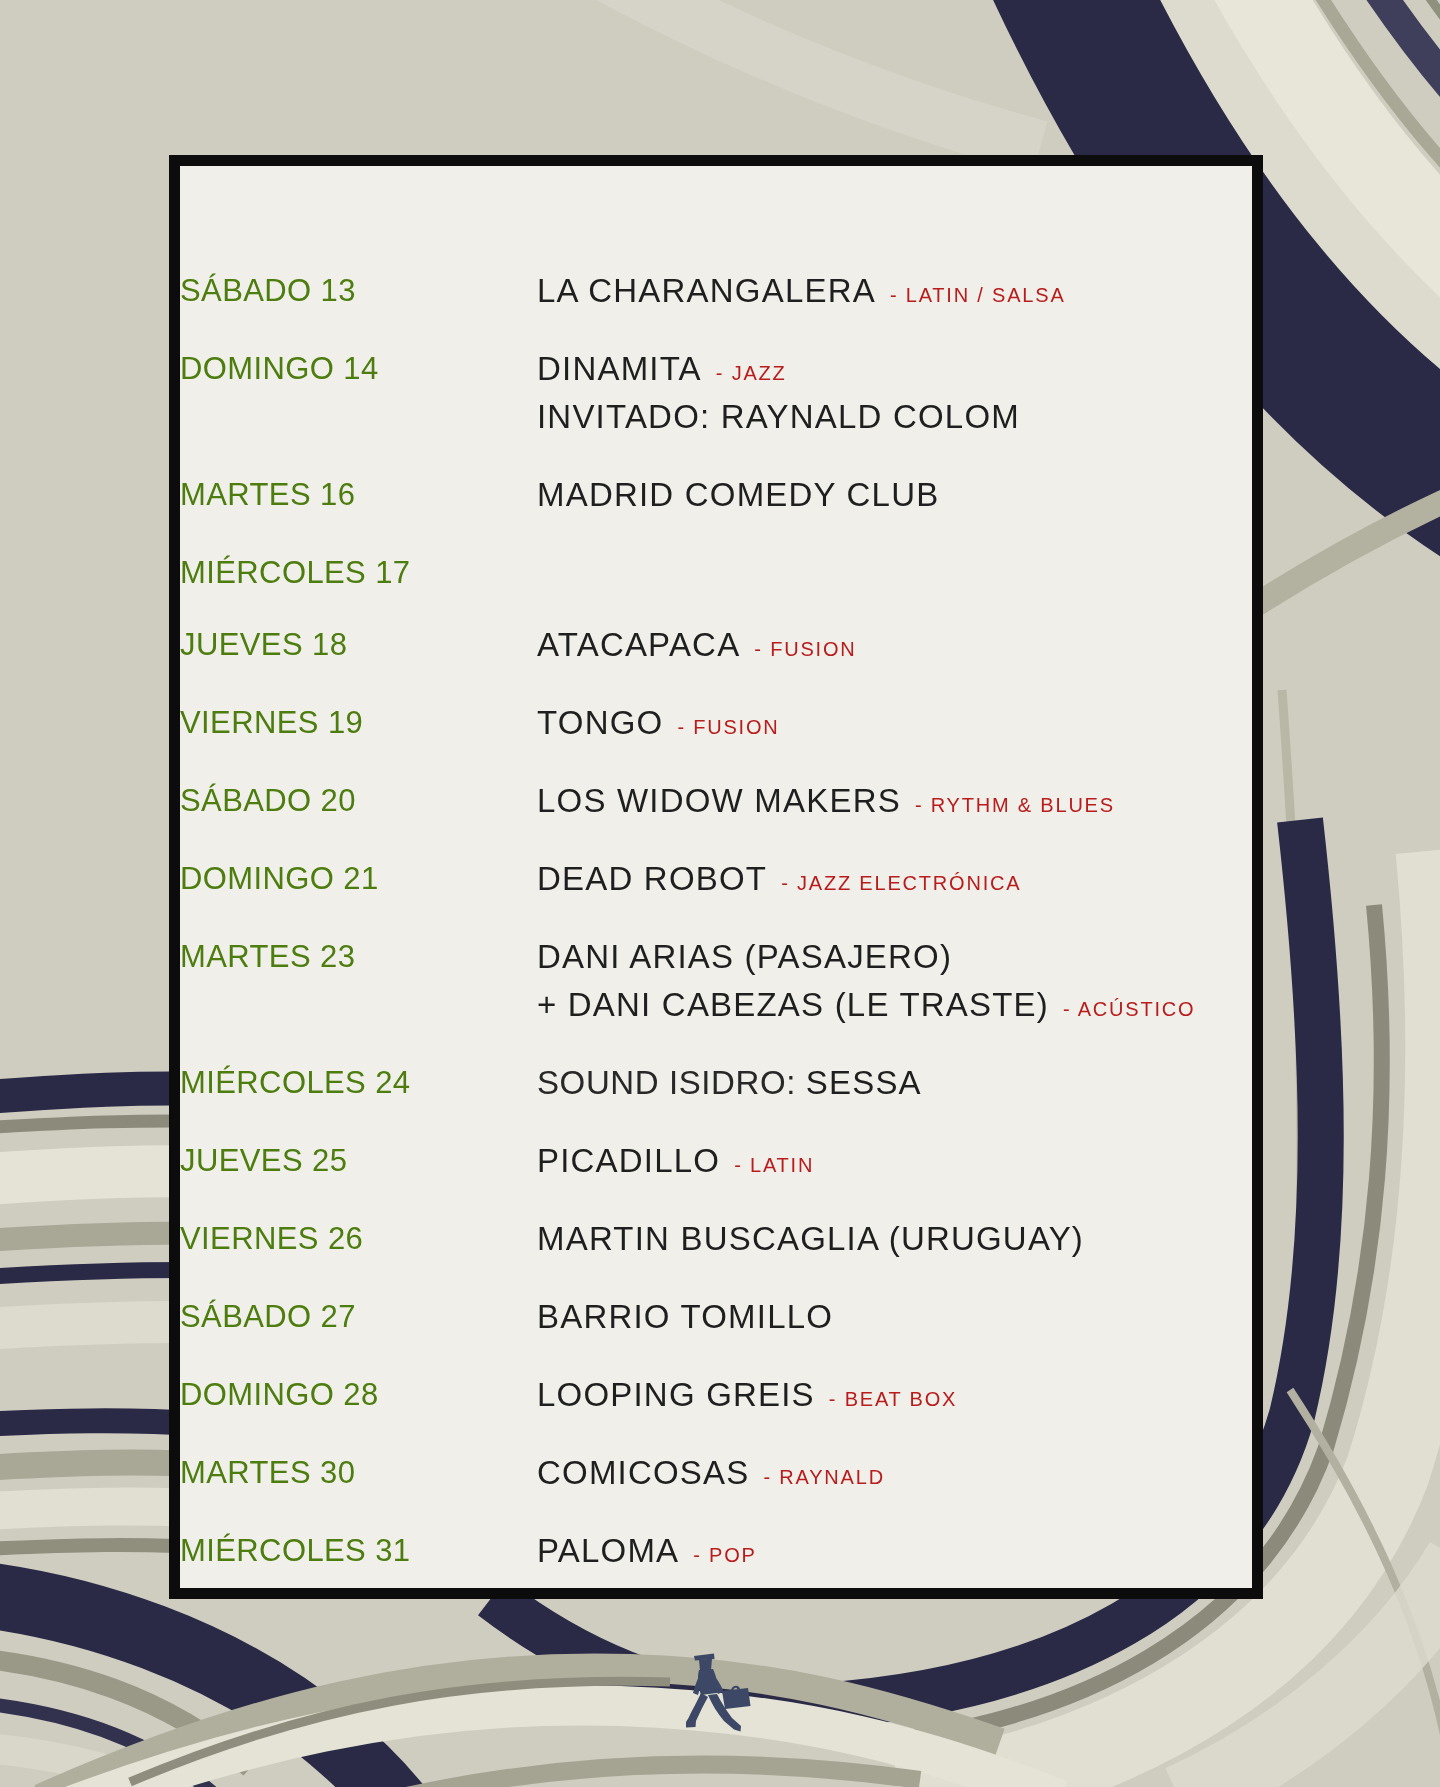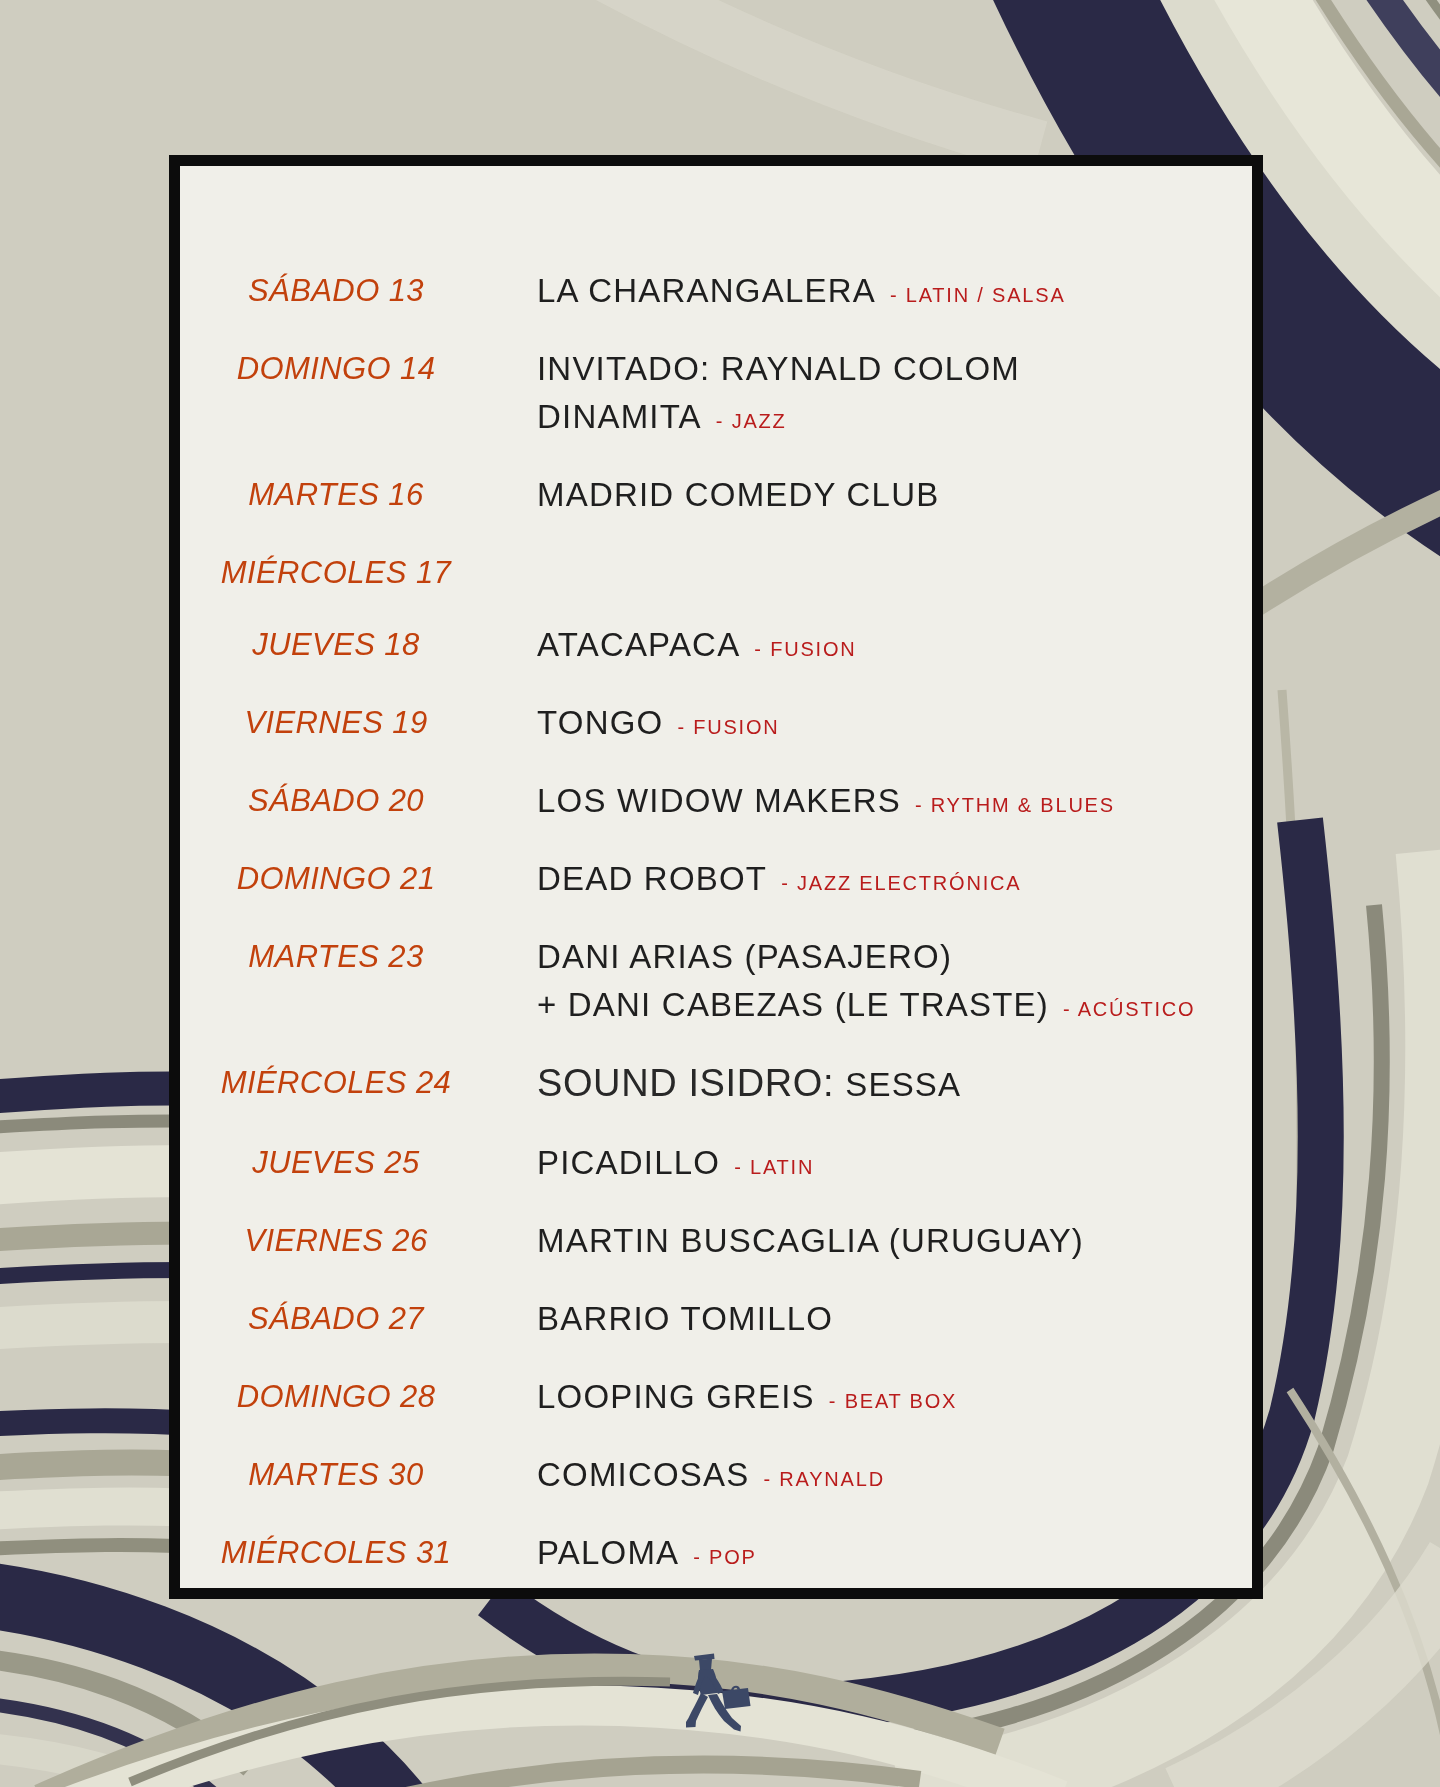--- a/index.html
+++ b/index.html
@@ -24,26 +24,26 @@
   }
   .rows{width:100%;}
   .row{
     display:grid;
     grid-template-columns:312px 1fr;
     column-gap:45px;
     margin-bottom:30px;
     white-space:nowrap;
   }
   .date{
-    text-align:center;
+    text-align:left;
     font-size:31px;font-weight:400;letter-spacing:.4px;
-    line-height:42px;color:#c2410c;font-style:italic;
+    line-height:42px;color:#4d7c0f;
   }
   .line{line-height:42px;}
-  .tpfx{font-size:38px;font-weight:400;letter-spacing:.6px;color:#282828;}
+  .tpfx{font-size:33px;font-weight:400;letter-spacing:.6px;color:#282828;}
   .title{font-size:33px;font-weight:400;letter-spacing:1.2px;color:var(--text);text-align:center;}
   .genre{font-size:20px;font-weight:400;letter-spacing:1.8px;color:#b91c1c;margin-left:14px;}
   .man{position:absolute;left:683px;top:1650px;width:72px;height:90px;}
 </style>
 </head>
 <body>
 
 <svg class="bg-svg" viewBox="0 0 1440 1787" preserveAspectRatio="none" aria-hidden="true">
   <rect x="0" y="0" width="1440" height="1787" fill="var(--base)"></rect>
 
@@ -92,22 +92,22 @@
     <div class="date">SÁBADO 13</div>
     <div class="info">
       <div class="line"><span class="title">LA CHARANGALERA</span><span class="genre">- LATIN / SALSA</span></div>
 
     </div>
   </div>
 
   <div class="row">
     <div class="date">DOMINGO 14</div>
     <div class="info">
+      <div class="line"><span class="title">DINAMITA</span><span class="genre">- JAZZ</span></div>
       <div class="line line2"><span class="title">INVITADO: RAYNALD COLOM</span></div>
-      <div class="line"><span class="title">DINAMITA</span><span class="genre">- JAZZ</span></div>
     </div>
   </div>
 
   <div class="row">
     <div class="date">MARTES 16</div>
     <div class="info">
       <div class="line"><span class="title">MADRID COMEDY CLUB</span></div>
 
     </div>
   </div>

